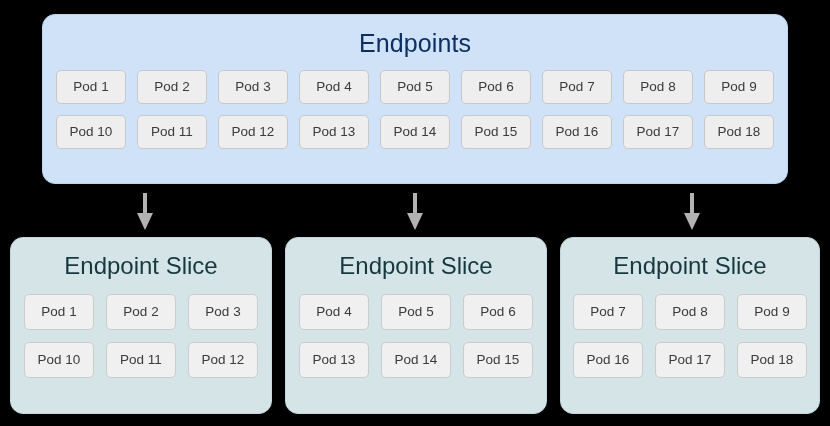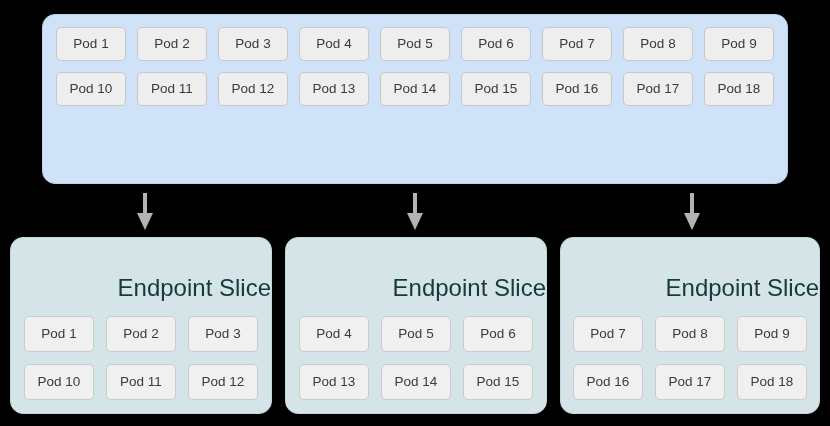--- a/index.html
+++ b/index.html
@@ -79,27 +79,26 @@
     background: #d4e4e7;
     border: 1px solid #c3d8dc;
     border-radius: 13px;
     box-sizing: border-box;
   }
   .slice-1 { left: 10px;  width: 262px; }
   .slice-2 { left: 285px; width: 262px; }
   .slice-3 { left: 560px; width: 260px; }
 
   .slice-title {
-    text-align: right;
+    text-align: center;
     color: #16383f;
     font-size: 24px;
     line-height: 28px;
     padding-top: 14px;
     font-weight: 400;
-    margin-top: 22px;
   }
   .slice-rows {
     padding: 14px 0 0 0;
   }
   .slice-row {
     display: flex;
     justify-content: center;
     gap: 12px;
     margin-bottom: 12px;
   }
@@ -115,20 +114,21 @@
     justify-content: center;
     color: #3b3b3b;
     font-size: 13.5px;
     line-height: 1;
   }
 </style>
 </head>
 <body>
 
 <div class="endpoints-box">
+  <div class="endpoints-title">Endpoints</div>
   <div class="endpoints-rows">
 
     <div class="pod-row">
       <div class="pod">Pod 1</div>
       <div class="pod">Pod 2</div>
       <div class="pod">Pod 3</div>
       <div class="pod">Pod 4</div>
       <div class="pod">Pod 5</div>
       <div class="pod">Pod 6</div>
       <div class="pod">Pod 7</div>

